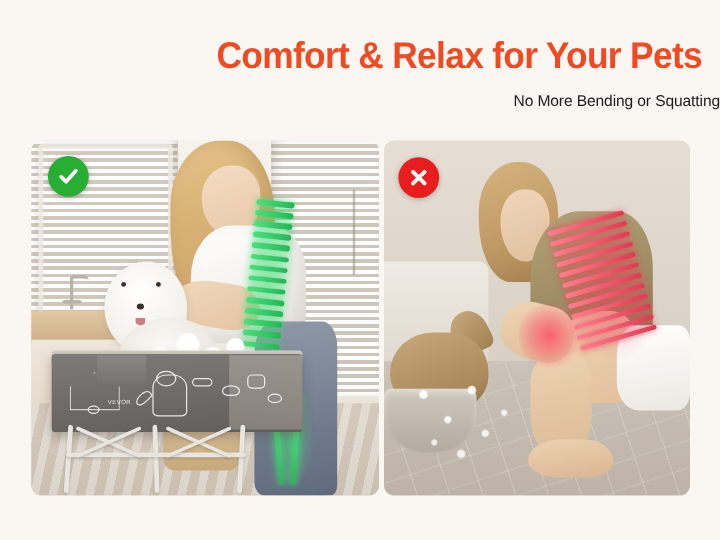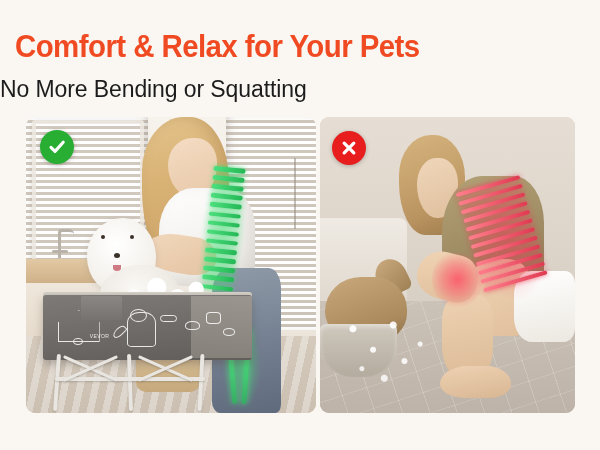--- a/index.html
+++ b/index.html
@@ -18,37 +18,37 @@
     position: absolute;
     inset: 0;
     background: #faf7f2;
   }
 
   
   .header {
     position: absolute;
     top: 0; left: 0; right: 0;
     height: 117px;
-    text-align: left;
+    text-align: right;
   }
   .title {
     position: absolute;
     top: 29px; left: 0; right: 0;
     font-size: 31px;
     font-weight: bold;
     letter-spacing: -0.6px;
     color: #f04a23;
     font-family: "Liberation Sans", sans-serif;
     transform: scaleX(0.95);
     white-space: nowrap;
   }
   .subtitle {
     position: absolute;
     top: 76px; left: 0; right: 0;
-    font-size: 23px;
+    font-size: 13px;
     font-weight: normal;
     color: #1c1c1c;
     letter-spacing: -0.1px;
     white-space: nowrap;
   }
 
   
   .compare {
     position: absolute;
     left: 26px;

